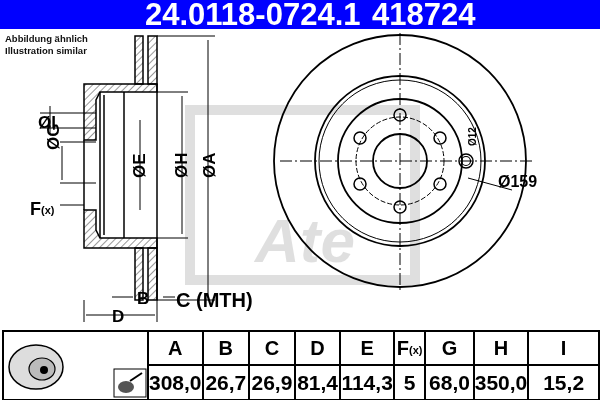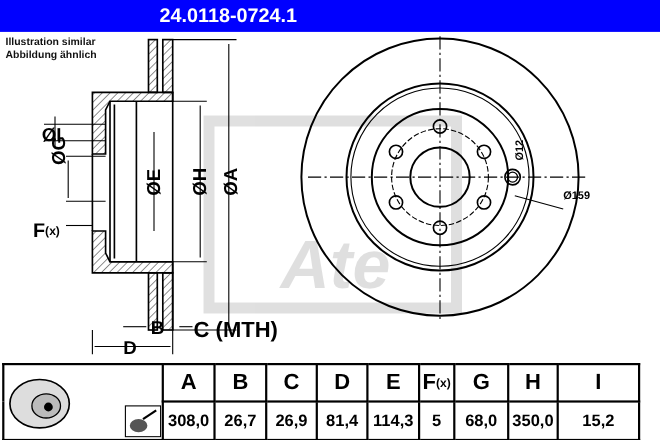--- a/index.html
+++ b/index.html
@@ -1,38 +1,39 @@
 <!DOCTYPE html>
 <html><head>
 <meta charset="utf-8">
 <style>
   html, body { margin:0; padding:0; }
   body { width:600px; height:400px; background:#ffffff; position:relative; overflow:hidden; font-family:"Liberation Sans", sans-serif; }
-  .header { position:absolute; left:0; top:0; width:600px; height:29px; background:#0000ff; color:#fff; font-weight:bold; font-size:18px; line-height:29px; }
+  .header { position:absolute; left:0; top:0; width:600px; height:29px; background:#0000ff; color:#fff; font-weight:bold; font-size:31px; line-height:29px; }
   .header .pn { position:absolute; left:145px; top:0; }
   .header .code { position:absolute; left:372px; top:0; }
   .note { position:absolute; left:5px; top:33px; font-size:9.5px; font-weight:bold; color:#111; line-height:12px; }
   svg.draw { position:absolute; left:0; top:0; }
   .dimlabel { position:absolute; font-weight:bold; color:#000; }
   table.spec { position:absolute; left:2px; top:330px; border-collapse:collapse; }
   table.spec td { border:2px solid #000; text-align:center; font-weight:bold; padding:0; }
   table.spec tr.h td { height:32px; font-size:20px; }
-  table.spec tr.v td { height:33px; font-size:15px; }
+  table.spec tr.v td { height:33px; font-size:21px; }
   .fsub { font-size:11px; vertical-align:middle; }
 </style>
 </head>
 <body>
 
 <div class="header">
   <span class="pn">24.0118-0724.1</span>
+  <span class="code">418724</span>
 </div>
 
 <div class="note">
+  <div>Abbildung ähnlich</div>
   <div>Illustration similar</div>
-  <div>Abbildung ähnlich</div>
 </div>
 
 <svg class="draw" width="600" height="330">
   <defs>
     <pattern id="hatch" width="5" height="5" patternUnits="userSpaceOnUse" patternTransform="rotate(45)">
       <line x1="0" y1="0" x2="0" y2="5" stroke="#000" stroke-width="0.8"></line>
     </pattern>
   </defs>
 
   <g opacity="0.12">
@@ -100,21 +101,21 @@
 <span class="dimlabel" style="left:26px;top:113px;font-size:17px;margin-left:12px;">ØI</span>
 <span class="dimlabel" style="left:44px;top:150px;font-size:17px;transform:rotate(-90deg);transform-origin:left top;">ØG</span>
 <span class="dimlabel" style="left:130px;top:178px;font-size:17px;transform:rotate(-90deg);transform-origin:left top;">ØE</span>
 <span class="dimlabel" style="left:172px;top:178px;font-size:17px;transform:rotate(-90deg);transform-origin:left top;">ØH</span>
 <span class="dimlabel" style="left:200px;top:178px;font-size:17px;transform:rotate(-90deg);transform-origin:left top;">ØA</span>
 <span class="dimlabel" style="left:30px;top:199px;font-size:18px;"><span>F</span><span class="fsub">(x)</span></span>
 <span class="dimlabel" style="left:137px;top:289px;font-size:17px;">B</span>
 <span class="dimlabel" style="left:176px;top:289px;font-size:20px;">C (MTH)</span>
 <span class="dimlabel" style="left:112px;top:307px;font-size:17px;">D</span>
 <span class="dimlabel" style="left:467px;top:146px;font-size:10px;transform:rotate(-90deg);transform-origin:left top;">Ø12</span>
-<span class="dimlabel" style="left:512px;top:173px;font-size:10px;">Ø159</span>
+<span class="dimlabel" style="left:498px;top:173px;font-size:16px;">Ø159</span>
 
 <table class="spec">
   <tbody>
       <tr class="h">
     <td rowspan="2" style="width:143px;position:relative;">
       <svg width="143" height="65" style="display:block">
         <ellipse cx="32" cy="34" rx="27" ry="22" fill="#ddd" stroke="#000" stroke-width="1.5"></ellipse>
         <ellipse cx="38" cy="36" rx="13" ry="11" fill="#bbb" stroke="#000" stroke-width="1.2"></ellipse>
         <circle cx="40" cy="37" r="4" fill="#000"></circle>
         <rect x="110" y="36" width="32" height="28" fill="#fff" stroke="#000" stroke-width="1"></rect>

